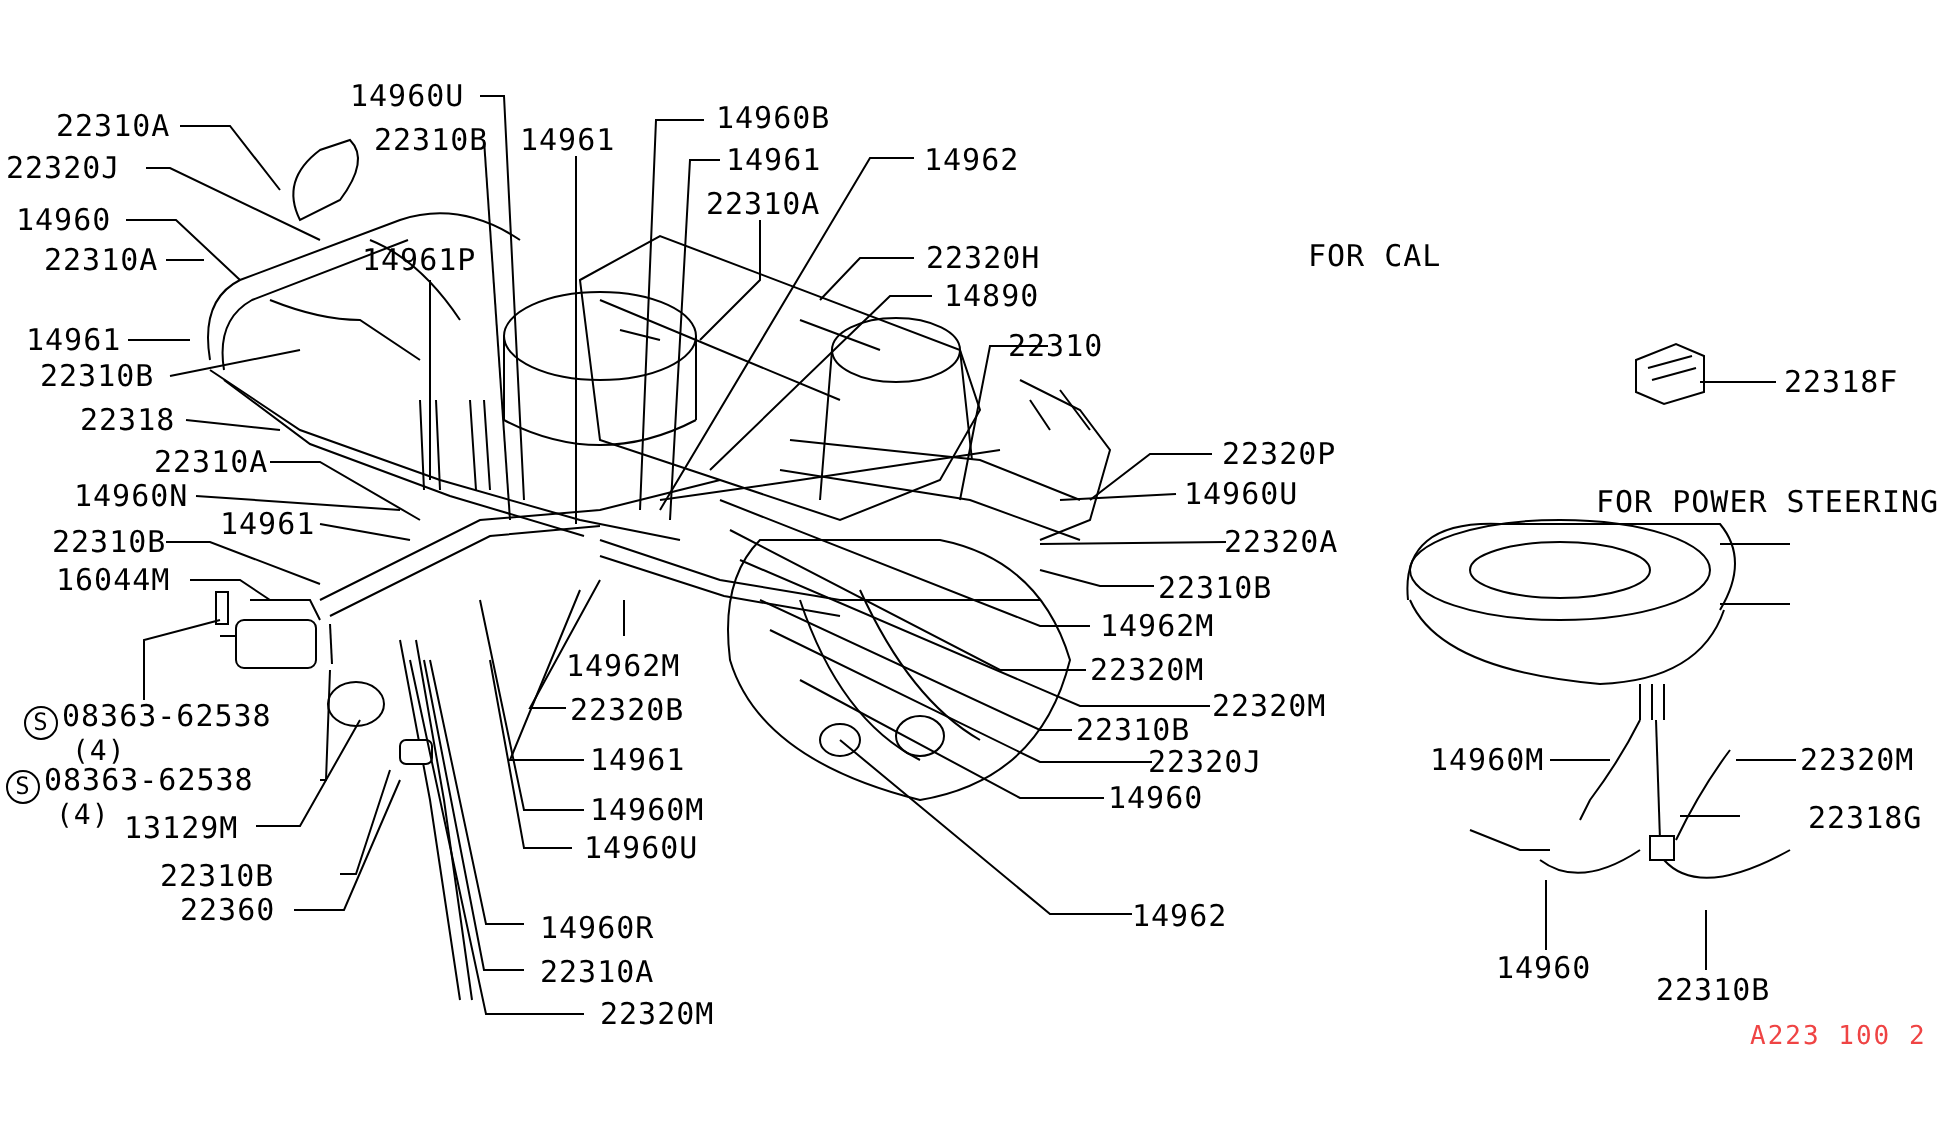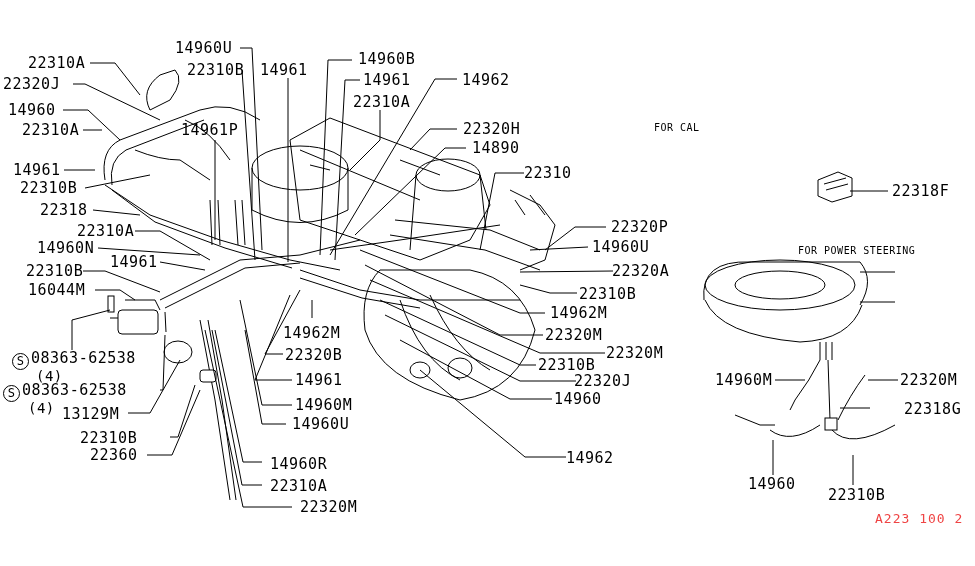--- a/index.html
+++ b/index.html
@@ -1,21 +1,21 @@
 <!DOCTYPE html>
 <html><head>
 <meta charset="utf-8">
 <style>
   html, body { margin: 0; padding: 0; background: #ffffff; }
   body { width: 975px; height: 566px; position: relative; overflow: hidden;
          font-family: "DejaVu Sans Mono", "Liberation Mono", monospace; color: #000; }
   #diagram { position: absolute; left: 0; top: 0; width: 975px; height: 566px; }
   .lbl { position: absolute; font-size: 15px; letter-spacing: 0.5px; white-space: nowrap;
          line-height: 16px; font-family: "DejaVu Sans Mono", "Liberation Mono", monospace; }
-  .note { font-size: 10px; letter-spacing: 0.5px; }
+  .note { font-size: 15px; letter-spacing: 0.5px; }
   .qty { font-size: 14px; }
   .sref { display: inline-block; width: 15px; height: 15px; border: 1px solid #000; border-radius: 50%;
           text-align: center; line-height: 15px; font-size: 12px; margin-right: 2px; vertical-align: -2px; }
   .wm { font-size: 13px; color: #ef4444; letter-spacing: 1px; }
   svg .ln { stroke: #000; stroke-width: 1; fill: none; }
   svg .hs { stroke: #000; stroke-width: 1; fill: #fff; }
 </style>
 </head>
 <body>
 
@@ -180,21 +180,21 @@
 <div class="lbl" style="left:187px;top:62px;">22310B</div>
 <div class="lbl" style="left:260px;top:62px;">14961</div>
 <div class="lbl" style="left:181px;top:122px;">14961P</div>
 <div class="lbl" style="left:358px;top:51px;">14960B</div>
 <div class="lbl" style="left:363px;top:72px;">14961</div>
 <div class="lbl" style="left:353px;top:94px;">22310A</div>
 <div class="lbl" style="left:462px;top:72px;">14962</div>
 
 <div class="lbl" style="left:463px;top:121px;">22320H</div>
 <div class="lbl" style="left:472px;top:140px;">14890</div>
-<div class="lbl" style="left:524px;top:165px;">22310</div>
+<div class="lbl" style="left:504px;top:165px;">22310</div>
 <div class="lbl" style="left:611px;top:219px;">22320P</div>
 <div class="lbl" style="left:592px;top:239px;">14960U</div>
 <div class="lbl" style="left:612px;top:263px;">22320A</div>
 <div class="lbl" style="left:579px;top:286px;">22310B</div>
 <div class="lbl" style="left:550px;top:305px;">14962M</div>
 <div class="lbl" style="left:545px;top:327px;">22320M</div>
 <div class="lbl" style="left:606px;top:345px;">22320M</div>
 <div class="lbl" style="left:538px;top:357px;">22310B</div>
 <div class="lbl" style="left:574px;top:373px;">22320J</div>
 <div class="lbl" style="left:554px;top:391px;">14960</div>

